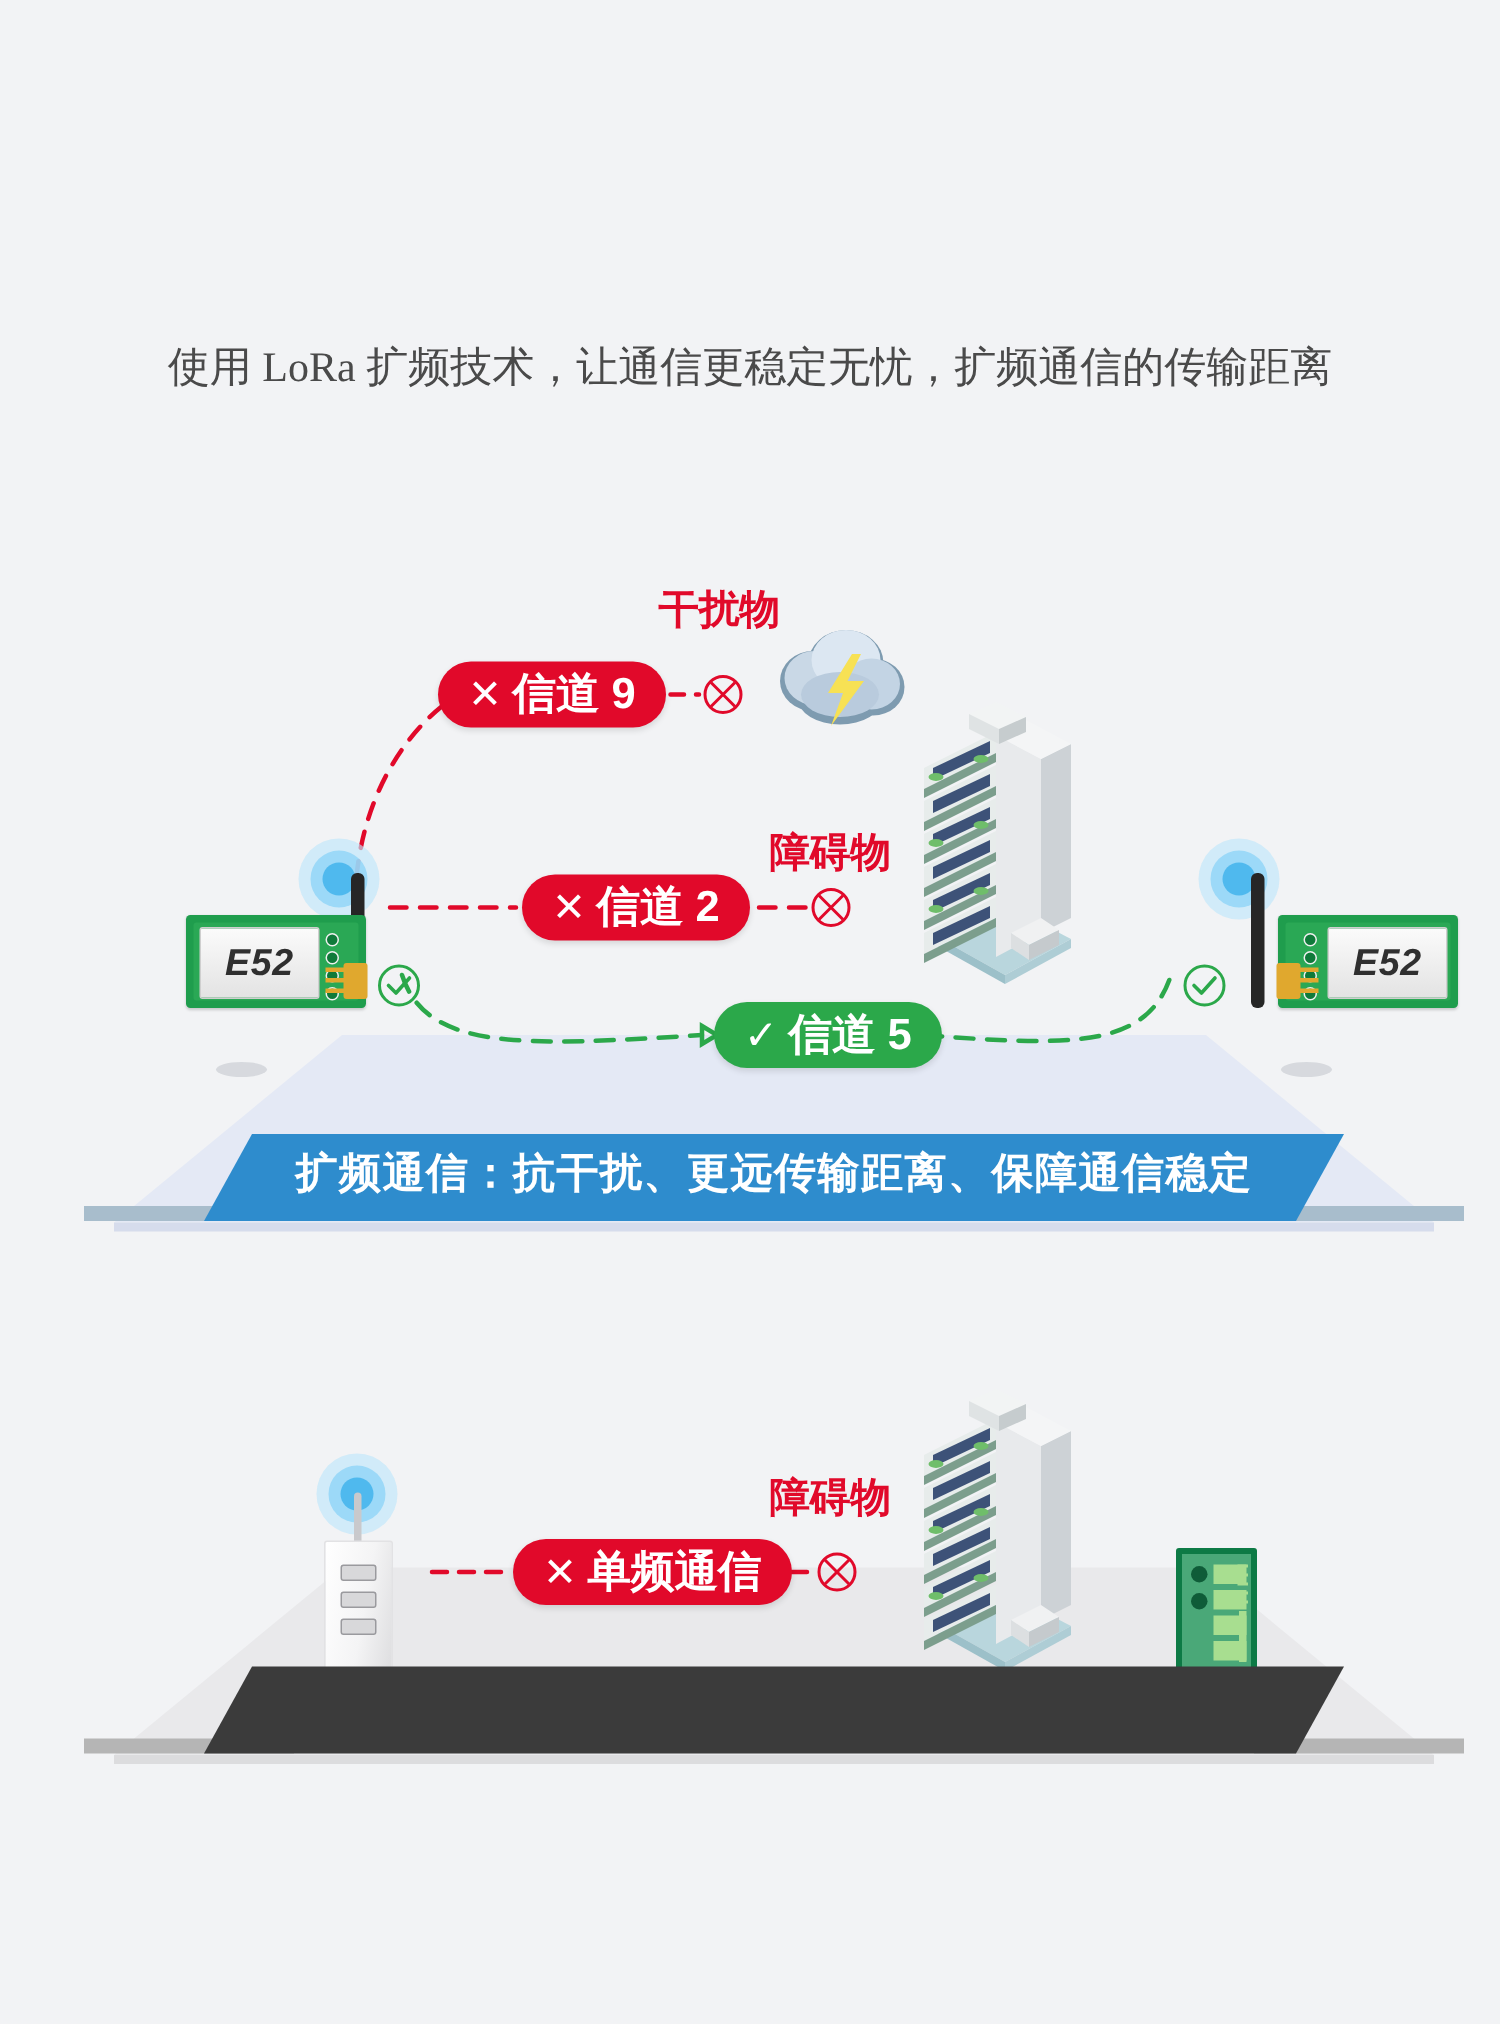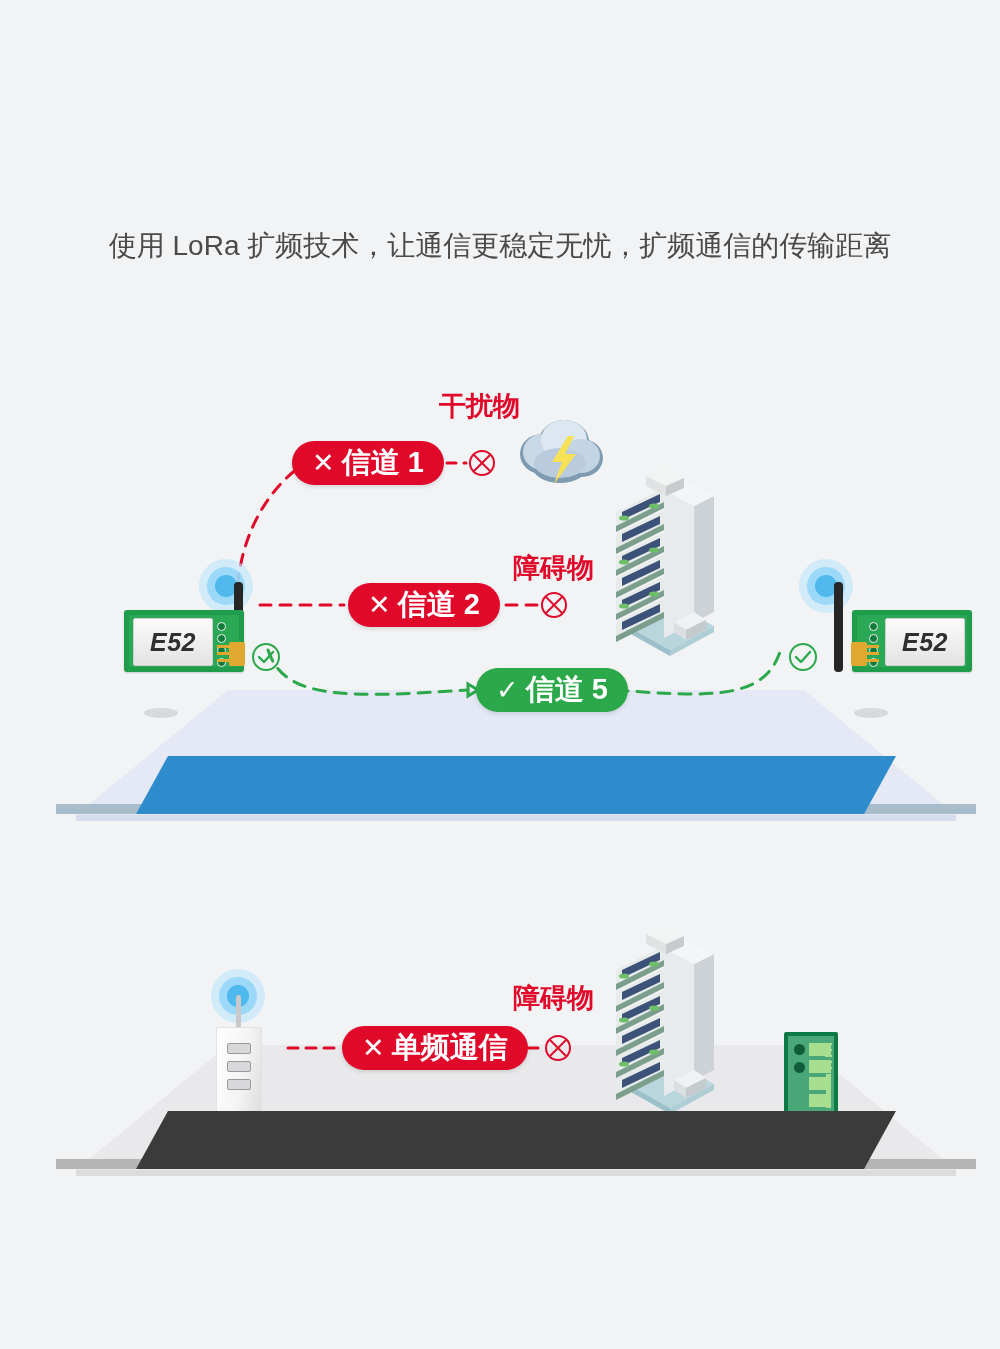--- a/index.html
+++ b/index.html
@@ -14,21 +14,21 @@
   
   .title{
     position:absolute;left:0;top:96px;width:1000px;text-align:center;
     font-size:62px;font-weight:bold;color:#333333;letter-spacing:1px;
     line-height:1.1;
   }
   .subtitle{
     position:absolute;left:0;top:222px;width:1000px;text-align:center;
     font-size:28px;color:#4a4a4a;line-height:1.72;font-weight:500;
   }
-  .subtitle div{white-space:nowrap;}
+  .subtitle div{white-space:nowrap;font-family:Liberation Serif, serif;}
 
   
   .scene{position:absolute;left:16px;width:1000px;}
   #scene-spread{top:360px;height:500px;}
   #scene-single{top:900px;height:360px;}
 
   .ground{position:absolute;left:0;top:0;width:1000px;height:100%;}
 
   
   .module{position:absolute;width:120px;height:62px;font-style:italic;}
@@ -229,21 +229,21 @@
       <circle cx="15" cy="15" r="13" fill="none" stroke="#2ba84a" stroke-width="2"></circle>
       <polyline points="8,15 13,20 22,10" fill="none" stroke="#2ba84a" stroke-width="2.4" stroke-linecap="round" stroke-linejoin="round"></polyline>
     </svg>
     <svg class="checkcircle" style="left:772px;top:282px;" viewBox="0 0 30 30">
       <circle cx="15" cy="15" r="13" fill="none" stroke="#2ba84a" stroke-width="2"></circle>
       <polyline points="8,15 13,20 22,10" fill="none" stroke="#2ba84a" stroke-width="2.4" stroke-linecap="round" stroke-linejoin="round"></polyline>
     </svg>
 
     <div class="badge badge-red" style="left:276px;top:81px;">
       <span class="mark">✕</span>
-      <span>信道 1</span>
+      <span>信道 9</span>
     </div>
     <div class="badge badge-red" style="left:332px;top:223px;">
       <span class="mark">✕</span>
       <span>信道 2</span>
     </div>
     <div class="badge badge-green" style="left:460px;top:308px;">
       <span class="mark">✓</span>
       <span>信道 5</span>
     </div>
 
@@ -293,20 +293,23 @@
         <i style="left:15px;top:10px;"></i>
         <i style="left:15px;top:17px;"></i>
       </div>
     </div>
 
     <div class="tail tail-blue" style="left:40px;top:444px;width:140px;"></div>
     <div class="tail tail-blue" style="left:820px;top:444px;width:140px;"></div>
     <svg style="position:absolute;left:120px;top:396px;" width="760" height="58" viewBox="0 0 760 58">
       <polygon points="32,0 760,0 728,58 0,58" fill="#2e8ccd"></polygon>
     </svg>
+    <div class="banner banner-blue" style="left:120px;top:396px;width:760px;background:transparent;">
+      <span>扩频通信：抗干扰、更远传输距离、保障通信稳定</span>
+    </div>
   </div>
 
   <div class="scene" id="scene-single">
 
     <svg class="ground" width="1000" height="360" viewBox="0 0 1000 360">
       <polygon points="212,145 788,145 940,270 60,270" fill="#e9e9eb"></polygon>
       <polygon points="60,270 940,270 940,276 60,276" fill="#dcdcde"></polygon>
     </svg>
 
     <svg style="position:absolute;left:586px;top:30px;" width="124" height="196" viewBox="0 0 124 196">

